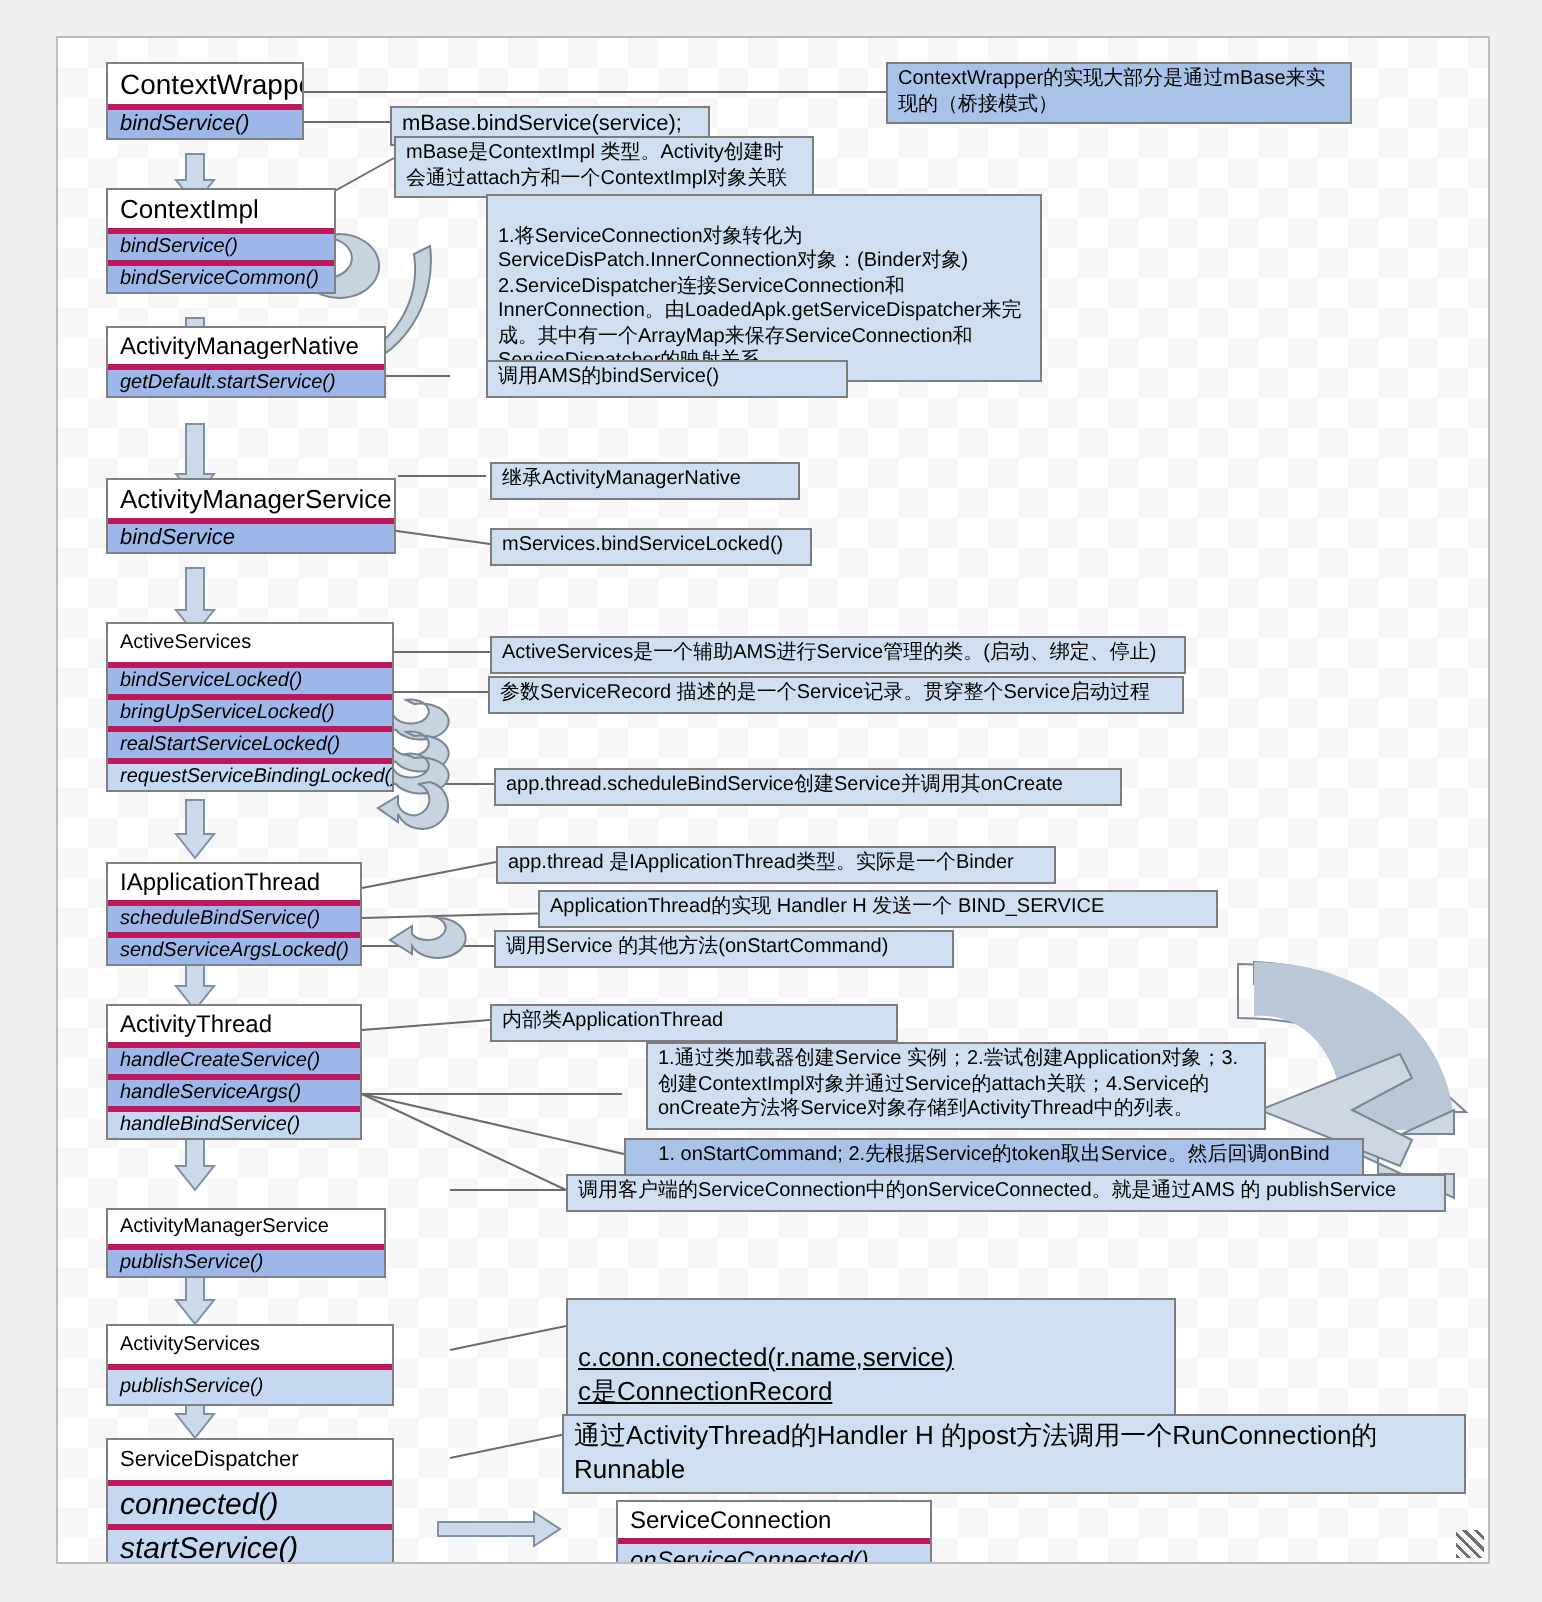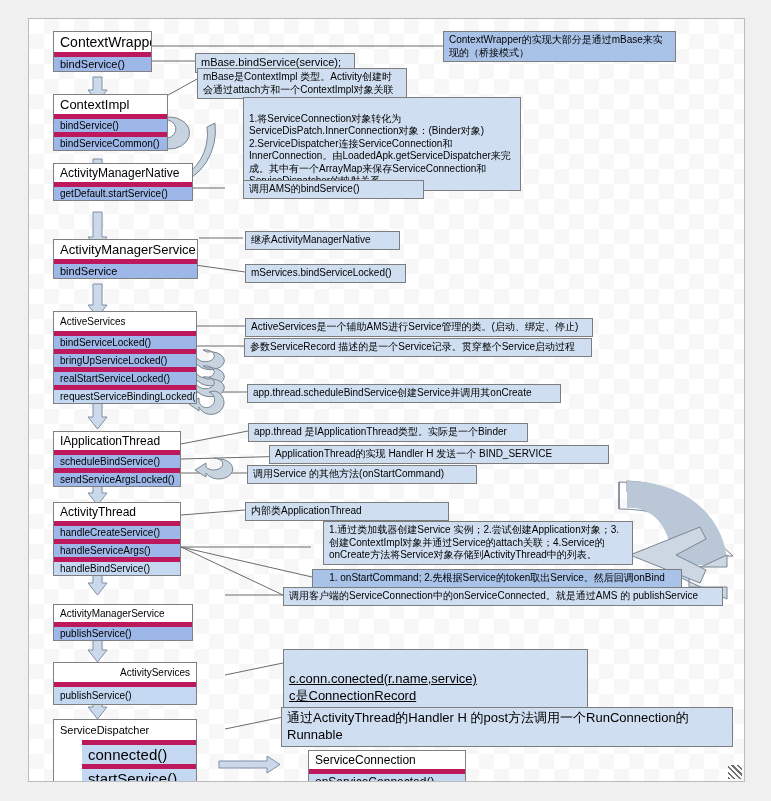--- a/index.html
+++ b/index.html
@@ -36,48 +36,49 @@
   }
   .cls .title{
     padding:2px 6px;
     background:#ffffff;
     color:#000;
     white-space:nowrap;
     overflow:hidden;
     box-sizing:border-box;
   }
   .cls .row{
-    border-top:5px solid #be185d;
+    border-top:3px solid #be185d;
     padding:1px 6px;
     background:#9db8e8;
     color:#000;
     white-space:nowrap;
     overflow:hidden;
     box-sizing:border-box;
+    font-style:italic;
   }
   .cls .row.light{background:#c5d8f1;}
 
   .note{
     position:absolute;
     border:1px solid #7d7d7d;
     background:#cfdef0;
     color:#000;
     padding:2px 5px;
     box-sizing:border-box;
     line-height:1.25;
   }
   .note.strong{background:#a9c3e8;}
 
   .fs9{font-size:11px;}
   .fs10{font-size:10px;}
   .fs11{font-size:11px;}
   .fs12{font-size:12px;}
   .fs13{font-size:13px;}
   .fs14{font-size:14px;}
-  .fs15{font-size:15px;margin-left:28px;}
+  .fs15{font-size:15px;}
 
   .grip{
     position:absolute;right:2px;bottom:2px;width:14px;height:14px;
     background:
       repeating-linear-gradient(45deg,#6f6f6f 0 1.5px,transparent 1.5px 4px);
     pointer-events:none;
   }
 </style>
 </head>
 <body>
@@ -193,21 +194,21 @@
     <div class="row fs10">handleServiceArgs()</div>
     <div class="row light fs10">handleBindService()</div>
   </div>
 
   <div class="cls" style="left:24px;top:585px;width:140px;">
     <div class="title fs10" style="padding:3px 6px;">ActivityManagerService</div>
     <div class="row fs10">publishService()</div>
   </div>
 
   <div class="cls" style="left:24px;top:643px;width:144px;">
-    <div class="title fs10" style="padding:4px 6px;text-align:right;">ActivityServices</div>
+    <div class="title fs10" style="padding:4px 6px;">ActivityServices</div>
     <div class="row light fs10" style="padding:3px 6px;">publishService()</div>
   </div>
 
   <div class="cls" style="left:24px;top:700px;width:144px;">
     <div class="title fs9" style="padding:4px 6px;">ServiceDispatcher</div>
     <div class="row light fs15" style="padding:1px 6px;">connected()</div>
     <div class="row light fs15" style="padding:1px 6px;">startService()</div>
   </div>
 
   <div class="cls" style="left:279px;top:731px;width:158px;">

